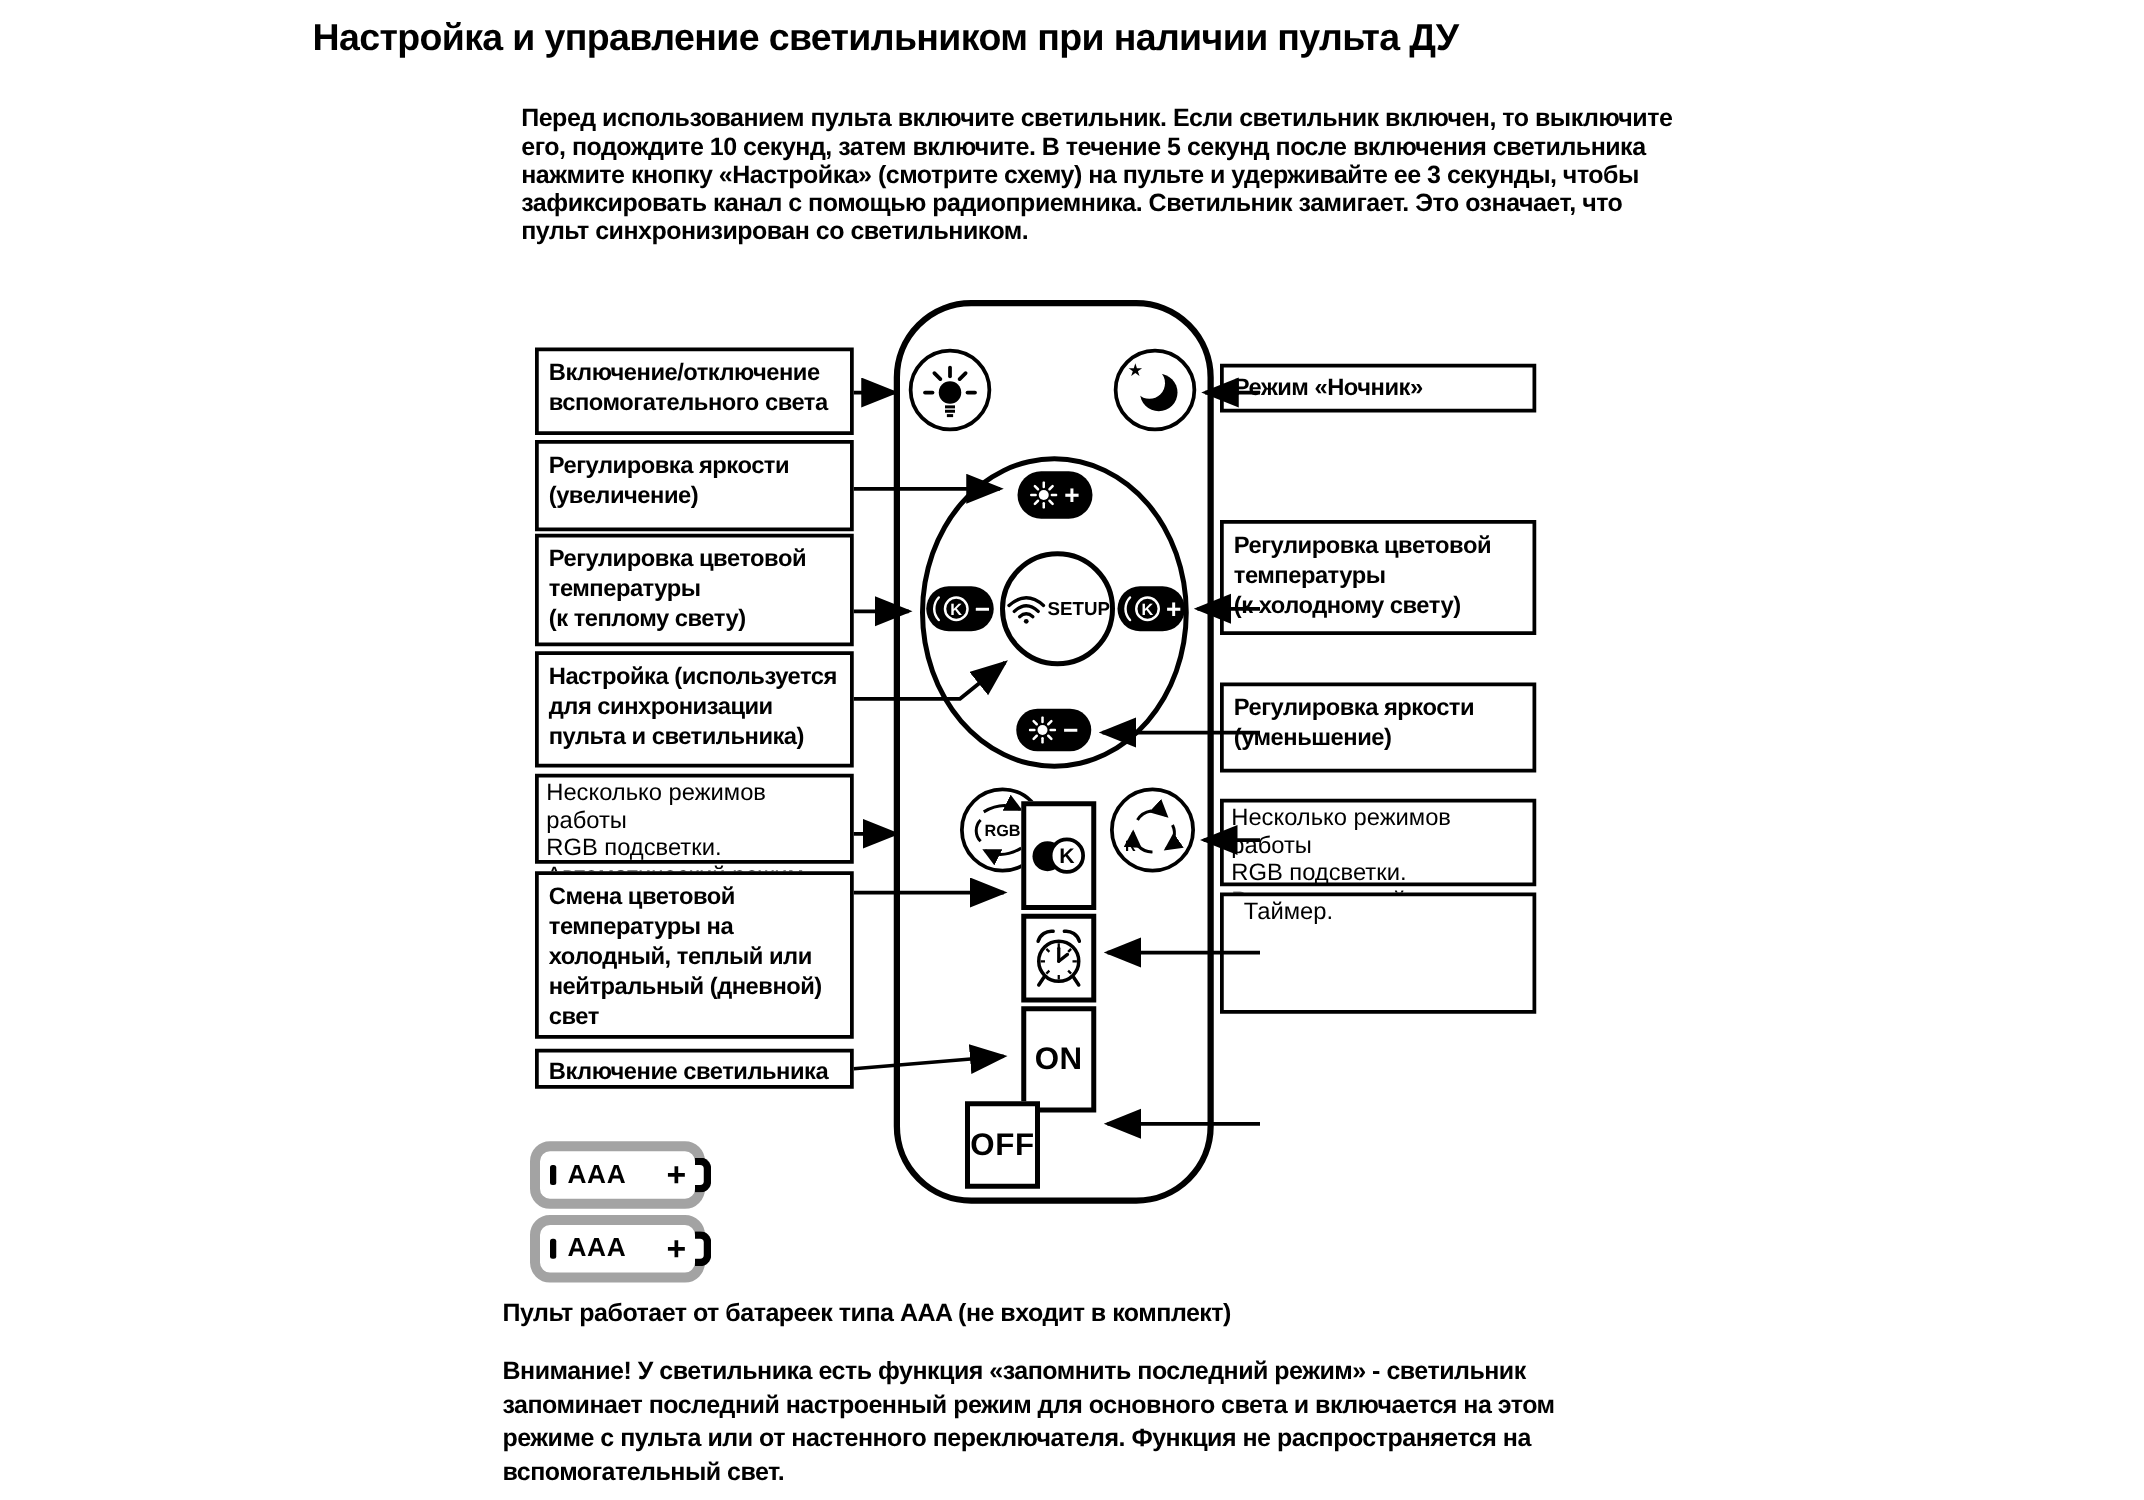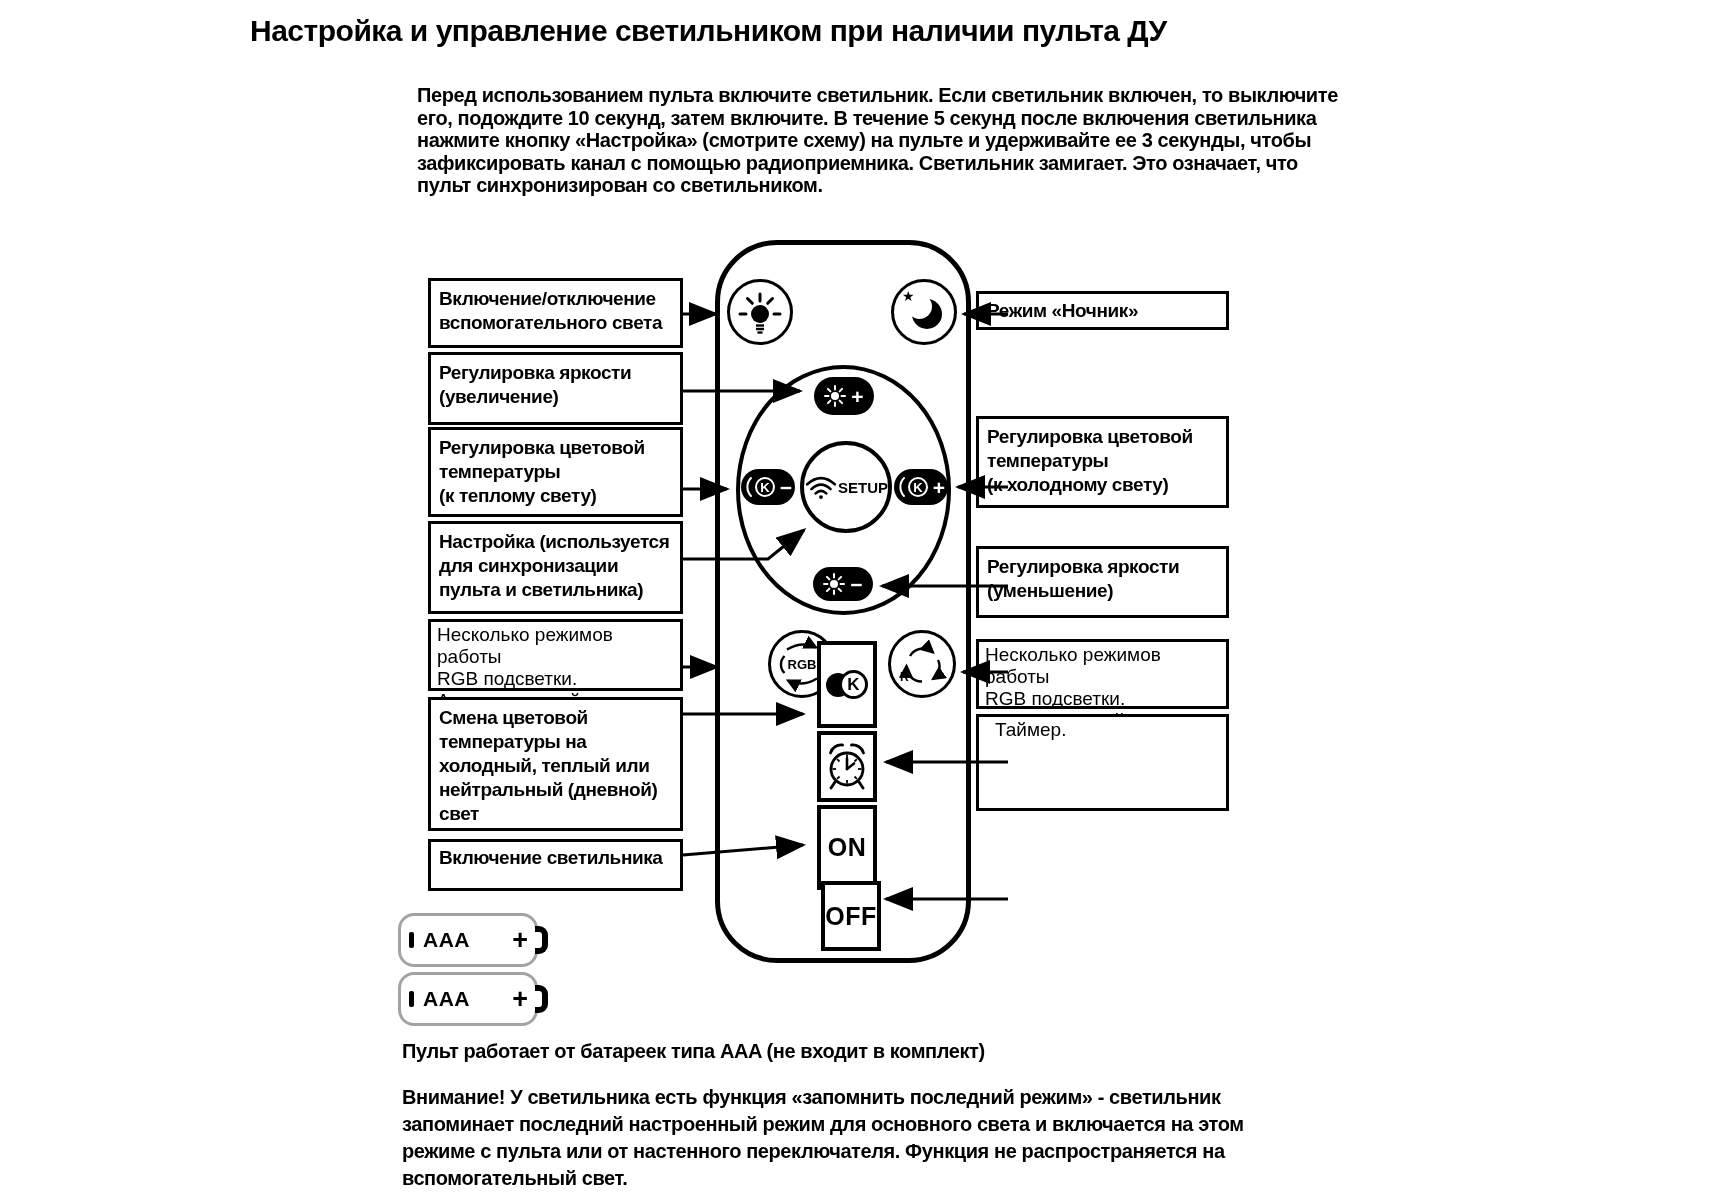--- a/index.html
+++ b/index.html
@@ -58,22 +58,22 @@
   }
   .onoff { font-size:25px; font-weight:bold; letter-spacing:0.5px; }
   .ksq-icon { display:flex; align-items:center; }
   .halfmoon { width:24px; height:24px; background:#000; border-radius:50%; margin-right:-11px; }
   .kcirc2 {
     width:29px; height:29px; border:3px solid #000; border-radius:50%; background:#fff;
     display:flex; align-items:center; justify-content:center;
     font-size:17px; font-weight:bold; z-index:1;
   }
   .battery {
-    position:absolute; left:398px; width:140px; height:54px;
-    border:3px solid #a3a3a3; border-radius:16px; background:#fff;
+    position:absolute; left:424px; width:140px; height:54px;
+    border:8px solid #a3a3a3; border-radius:16px; background:#fff;
     display:flex; align-items:center;
   }
   .battery .neg { width:5px; height:16px; background:#000; border-radius:2px; margin-left:8px; }
   .battery .type { font-weight:bold; font-size:21px; margin-left:9px; letter-spacing:0.5px; }
   .battery .plus { font-weight:bold; font-size:27px; margin-left:auto; margin-right:7px; line-height:1; }
   .battery .term {
     position:absolute; right:-13px; top:50%; transform:translateY(-50%);
     width:13px; height:28px; border:6px solid #000; border-left:none;
     border-radius:0 9px 9px 0; background:#fff;
   }
@@ -103,21 +103,21 @@
 для синхронизации
 пульта и светильника)</div>
   <div class="lbl reg" style="top:619px; height:72px;">Несколько режимов работы
 RGB подсветки.
 Автоматический режим.</div>
   <div class="lbl" style="top:697px; height:134px;">Смена цветовой
 температуры на
 холодный, теплый или
 нейтральный (дневной)
 свет</div>
-  <div class="lbl" style="top:839px; height:52px; padding-top:4px;">Включение светильника</div>
+  <div class="lbl" style="top:839px; height:32px; padding-top:4px;">Включение светильника</div>
 
   <div class="lbl rlbl" style="top:291px; height:39px; padding-top:5px;">Режим «Ночник»</div>
   <div class="lbl rlbl" style="top:416px; height:92px;">Регулировка цветовой
 температуры
 (к холодному свету)</div>
   <div class="lbl rlbl" style="top:546px; height:72px;">Регулировка яркости
 (уменьшение)</div>
   <div class="lbl rlbl reg" style="top:639px; height:70px;">Несколько режимов работы
 RGB подсветки.
 Ручная настройка.</div>
@@ -273,21 +273,21 @@
         <path d="M25,29 V18.5"></path>
           <path d="M25,29 L32,23.5"></path>
       </g>
     </svg>
   </div>
 
   <div class="sq" style="left:817px; top:805px; width:60px; height:85px;">
     <span class="onoff">ON</span>
   </div>
 
-  <div class="sq" style="left:821px; top:881px; width:60px; height:70px;">
+  <div class="sq" style="left:772px; top:881px; width:60px; height:70px;">
     <span class="onoff">OFF</span>
   </div>
 
   <div class="battery" style="top:913px;">
     <span class="neg"></span>
     <span class="type">AAA</span>
     <span class="plus">+</span>
     <span class="term"></span>
   </div>
   <div class="battery" style="top:972px;">

